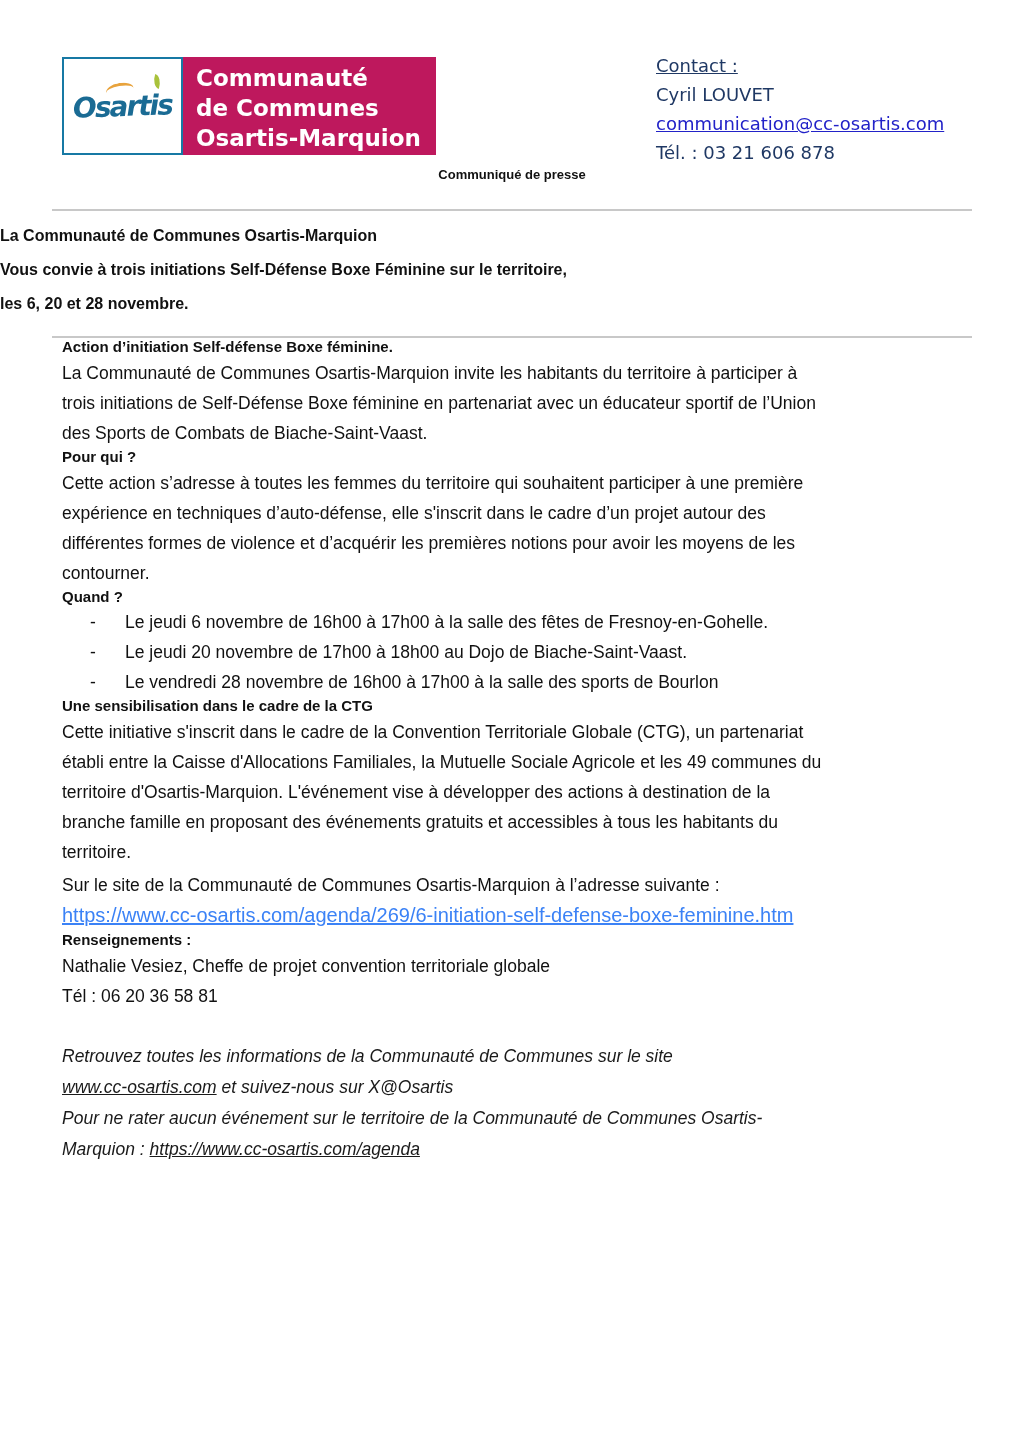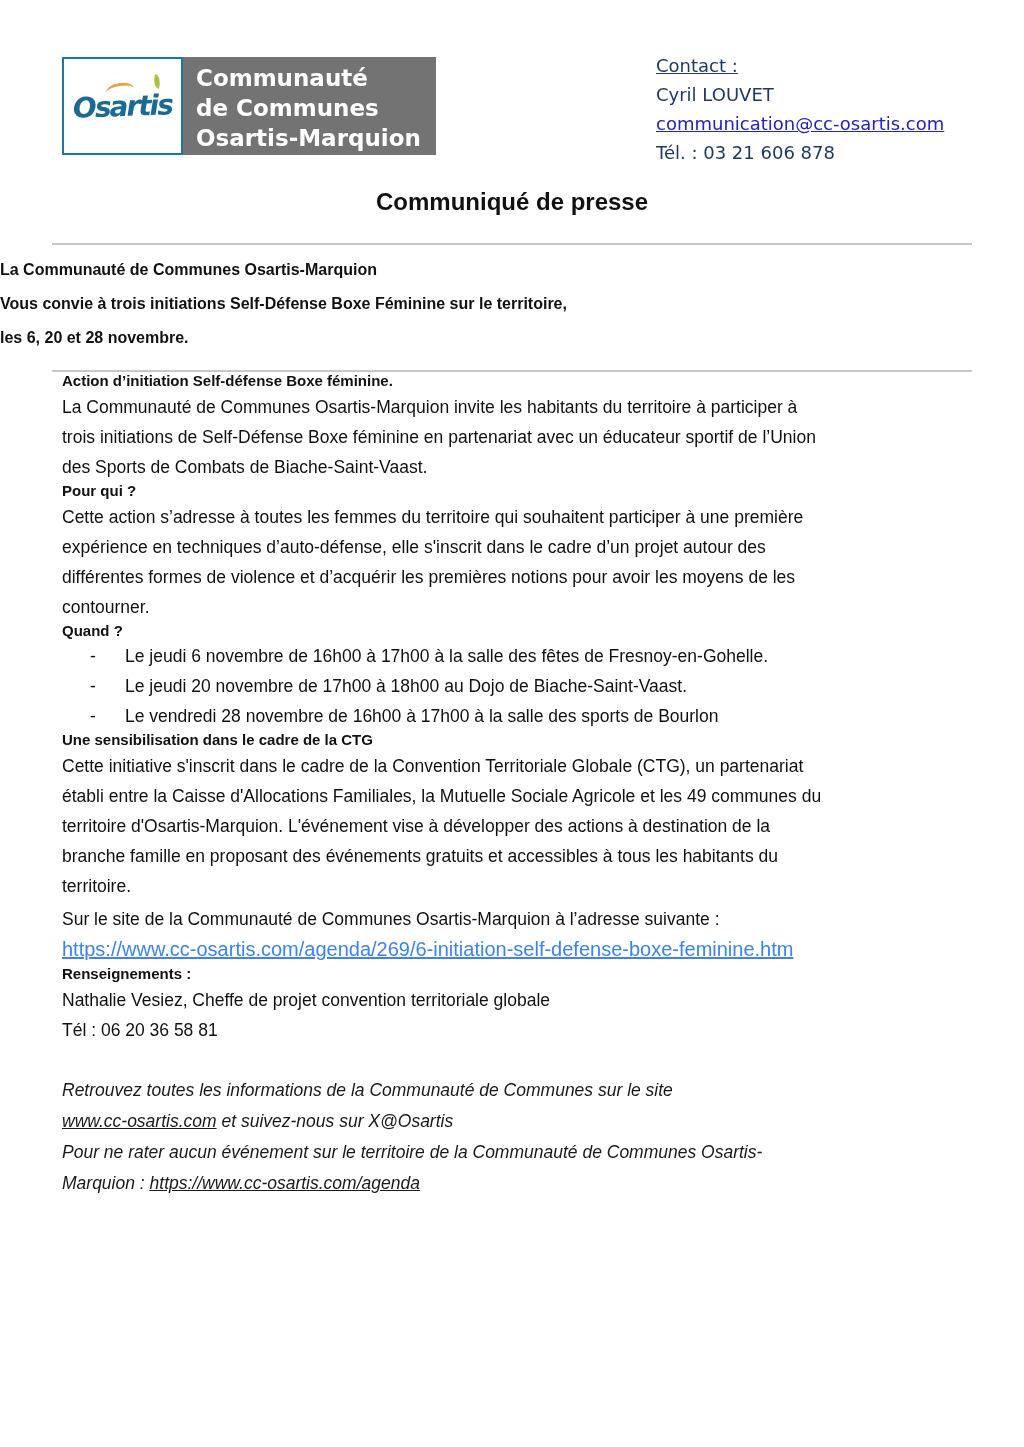--- a/index.html
+++ b/index.html
@@ -21,32 +21,32 @@
   }
   .accent-swoosh {
     position:absolute; top:24px; left:42px; width:28px; height:12px;
     border-top:3px solid #E8A33D; border-radius:50%; transform:rotate(-10deg);
   }
   .leaf {
     position:absolute; top:16px; right:20px; width:8px; height:13px;
     background:#A9C23B; border-radius:0 100% 0 100%; transform:rotate(18deg);
   }
   .logo-banner {
-    width:253px; height:98px; box-sizing:border-box; background:#737373; color:#ffffff;
+    width:253px; height:98px; box-sizing:border-box; background:#be185d; color:#ffffff;
     font-family:"DejaVu Sans", sans-serif; font-weight:700; font-size:23px; line-height:30px;
     padding:4px 0 0 13px; display:flex; flex-direction:column; justify-content:center;
   }
   .contact {
     width:310px; margin-top:-6px;
     font-family:"DejaVu Sans", sans-serif; font-size:18px; line-height:29px; color:#1F3864;
   }
   .contact .label { text-decoration:underline; }
   .contact a { color:#2222C8; text-decoration:underline; }
   
-  .doc-type { text-align:center; font-weight:700; font-size:24px; margin-top:21px; }
+  .doc-type { text-align:center; font-weight:700; font-size:13px; }
   hr.rule { border:none; border-top:2px solid #C8C8C8; margin:27px 52px 0 52px; }
   .main-title { text-align:left; font-weight:700; font-size:16px; line-height:34px; margin-top:8px; }
   hr.rule2 { border:none; border-top:2px solid #C8C8C8; margin:15px 52px 0 52px; }
   
   .body-wrap { margin:0 62px; }
   h2.sec { font-size:15px; font-weight:700; margin:0; padding:0; }
   .mt-a { margin-top:24px; } .mt-b { margin-top:12px; } .mt-c { margin-top:28px; } .mt-d { margin-top:22px; } .mt-e { margin-top:36px; }
   .para { font-size:17.5px; line-height:30px; margin-top:3px; }
   .para div { white-space:nowrap; }
   .bullets { margin-top:2px; font-size:17.5px; line-height:30px; }

